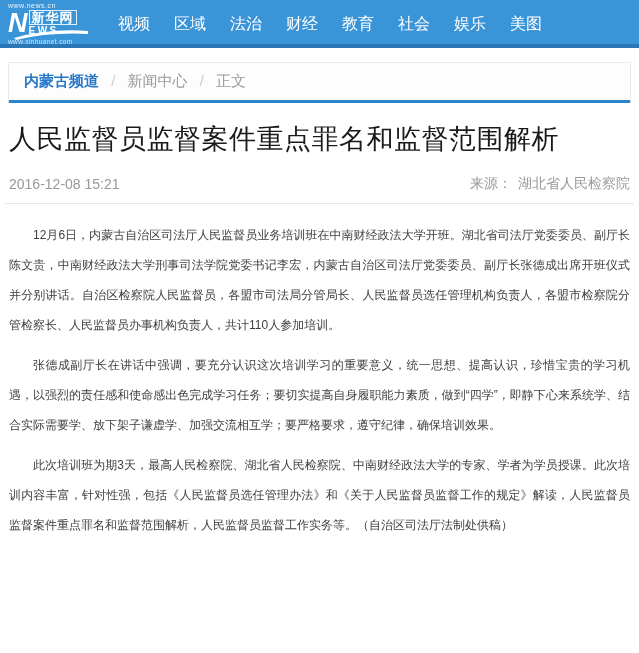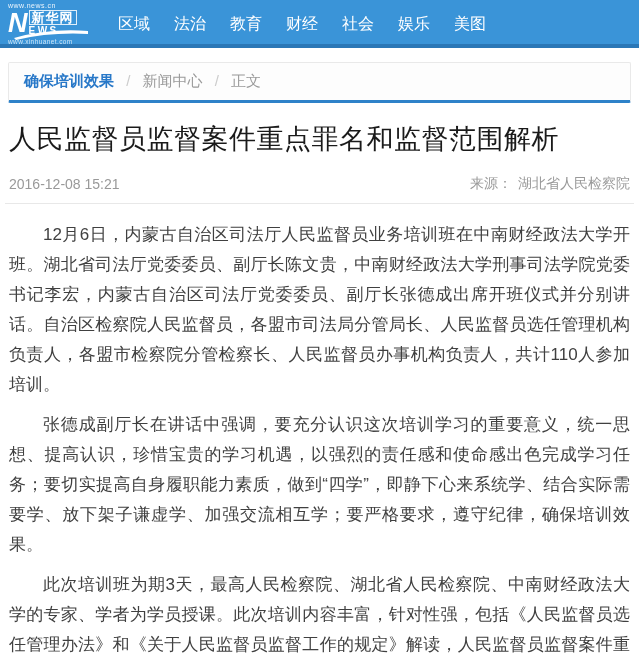--- a/index.html
+++ b/index.html
@@ -44,21 +44,21 @@
 
   
   .title{margin:19px 10px 0 9px;font-size:27px;font-weight:normal;color:var(--title-color);
          letter-spacing:.5px;line-height:34px;}
   .meta{display:flex;justify-content:space-between;align-items:center;
         margin:19px 9px 0;font-size:14px;color:var(--meta-gray);}
   .meta .src-label{margin-right:6px;}
   .divider{border-top:1px solid var(--divider);margin:10px 5px 0;}
 
   .article-body{padding:16px 9px 0;}
-  .article-body p{margin:0 0 10px;text-indent:2em;font-size:17px;line-height:30px;
+  .article-body p{margin:0 0 10px;text-indent:2em;font-size:12px;line-height:30px;
                   color:var(--text-color);text-align:justify;}
 </style>
 </head>
 <body>
 
 <div class="page">
 
   <header class="navbar">
     <div class="logo">
       <div class="logo-url-top">www.news.cn</div>
@@ -68,32 +68,33 @@
           <span class="logo-cn">新华网</span>
           <span class="logo-en">EWS</span>
         </span>
       </div>
       <svg class="swoosh" width="78" height="14" viewBox="0 0 78 14">
         <path d="M2 11 Q 38 1 76 4 L 76 7 Q 38 5 4 13 Z" fill="#ffffff"></path>
       </svg>
       <div class="logo-url-bottom">www.xinhuanet.com</div>
     </div>
     <nav class="nav-items">
+      <a class="nav-item">视频</a>
       <a class="nav-item">区域</a>
       <a class="nav-item">法治</a>
+      <a class="nav-item">财经</a>
       <a class="nav-item">教育</a>
-      <a class="nav-item">财经</a>
       <a class="nav-item">社会</a>
       <a class="nav-item">娱乐</a>
       <a class="nav-item">美图</a>
     </nav>
   </header>
 
   <div class="breadcrumb-box">
-    <span class="bc-channel">确保培训效果</span>
+    <span class="bc-channel">内蒙古频道</span>
     <span class="bc-sep">/</span>
     <span class="bc-item">新闻中心</span>
     <span class="bc-sep">/</span>
     <span class="bc-current">正文</span>
   </div>
 
   <h1 class="title">人民监督员监督案件重点罪名和监督范围解析</h1>
 
   <div class="meta">
     <span class="date">2016-12-08 15:21</span>

